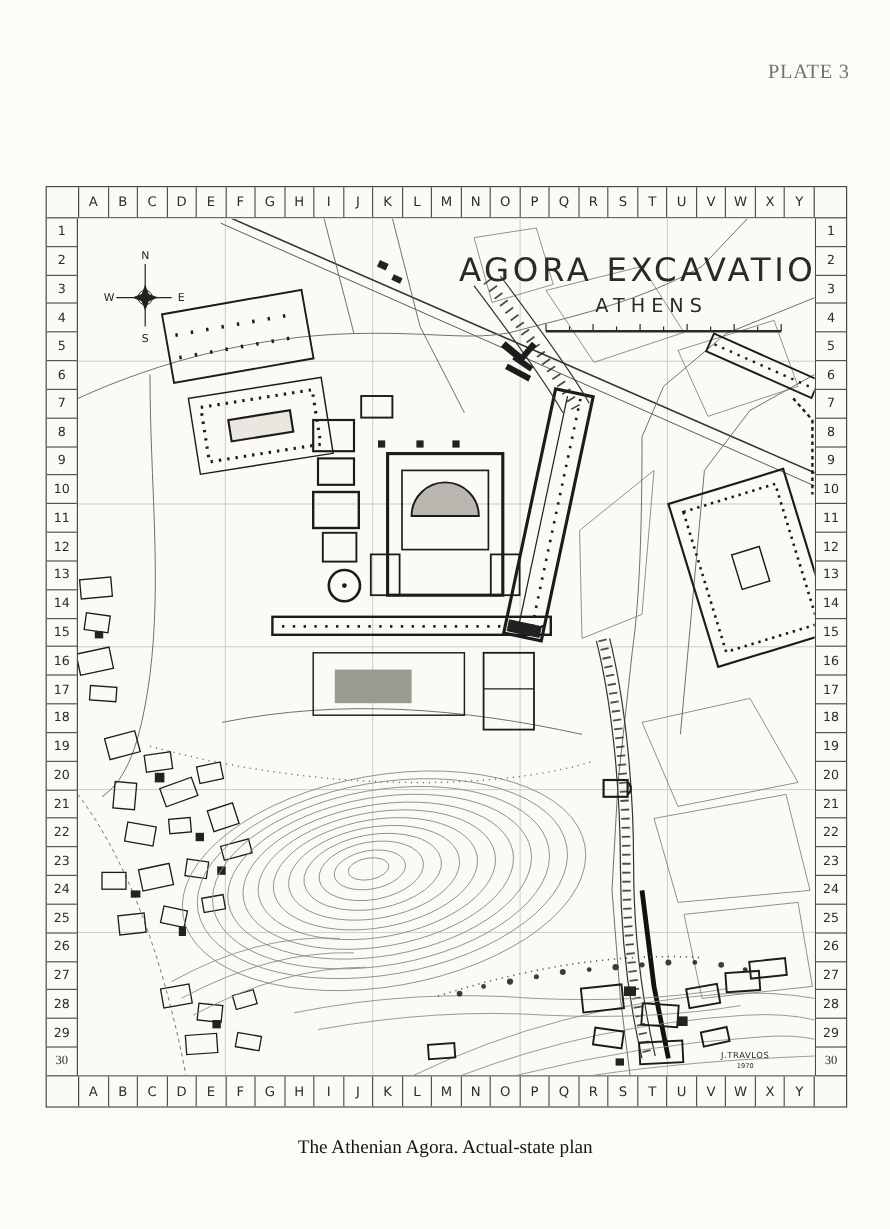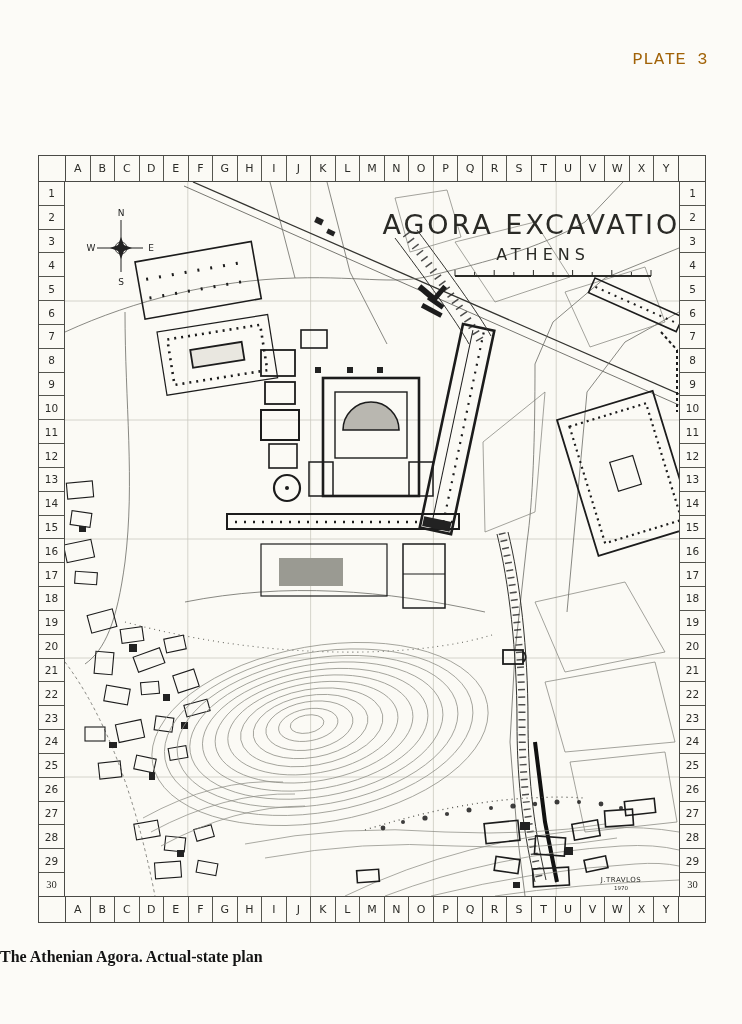--- a/index.html
+++ b/index.html
@@ -1,37 +1,37 @@
 <!DOCTYPE html>
 <html><head>
 <meta charset="utf-8">
 <style>
   html,body{margin:0;padding:0;}
   .page{position:relative;width:742px;height:1024px;background:#fcfbf7;overflow:hidden;
         font-family:"Liberation Serif",serif;color:#1b1b1b;}
-  .plate-label{position:absolute;top:50px;right:34px;font-size:17px;letter-spacing:.6px;color:#a16207;font-family:Liberation Mono, monospace;}
+  .plate-label{position:absolute;top:50px;right:34px;font-size:17px;letter-spacing:.6px;color:#737373;}
   .map-frame{position:absolute;left:38px;top:155px;width:668px;height:768px;background:#fbfaf5;
              border:1px solid #4a4a46;box-sizing:border-box;}
   .band{position:absolute;display:flex;box-sizing:border-box;}
   .band-top{left:0;top:0;right:0;height:26px;border-bottom:1px solid #4a4a46;}
   .band-bottom{left:0;bottom:0;right:0;height:26px;border-top:1px solid #4a4a46;}
   .band-left{left:0;top:26px;bottom:26px;width:26px;flex-direction:column;border-right:1px solid #4a4a46;}
   .band-right{right:0;top:26px;bottom:26px;width:26px;flex-direction:column;border-left:1px solid #4a4a46;}
   .band .corner{flex:0 0 26px;border-right:1px solid #4a4a46;}
   .band .corner.last{border-right:none;border-left:1px solid #4a4a46;}
   .band .cell{flex:1 1 0;display:flex;align-items:center;justify-content:center;
               font-family:"DejaVu Sans",sans-serif;font-size:11px;color:#2c2c28;}
   .band-top .cell,.band-bottom .cell{border-right:1px solid #55554f;}
   .band-top .cell:last-child,.band-bottom .cell:last-child{border-right:none;}
   .band-left .cell,.band-right .cell{border-bottom:1px solid #55554f;font-size:10.5px;}
   .band-left .cell:last-child,.band-right .cell:last-child{border-bottom:none;font-family:Liberation Serif, serif;}
   .map-area{position:absolute;left:26px;top:26px;right:26px;bottom:26px;overflow:hidden;background:#fbfaf5;}
   .map-area svg{position:absolute;left:0;top:0;width:100%;height:100%;}
-  .caption{position:absolute;top:948px;left:0;width:742px;
-           font-size:16px;color:#141414;font-weight:bold;}
+  .caption{position:absolute;top:948px;left:0;width:742px;text-align:center;
+           font-size:16px;color:#141414;}
   .bld{fill:none;stroke:#1c1c1c;}
   .street{fill:none;stroke:#6b6b64;stroke-width:.8;}
   .blk{fill:none;stroke:#7d7d76;stroke-width:.7;}
   .contour{fill:none;stroke:#8e8e86;stroke-width:.75;}
   .gridline{stroke:#ccc9c0;stroke-width:.8;}
 </style>
 </head>
 <body>
 
 <div class="page">

